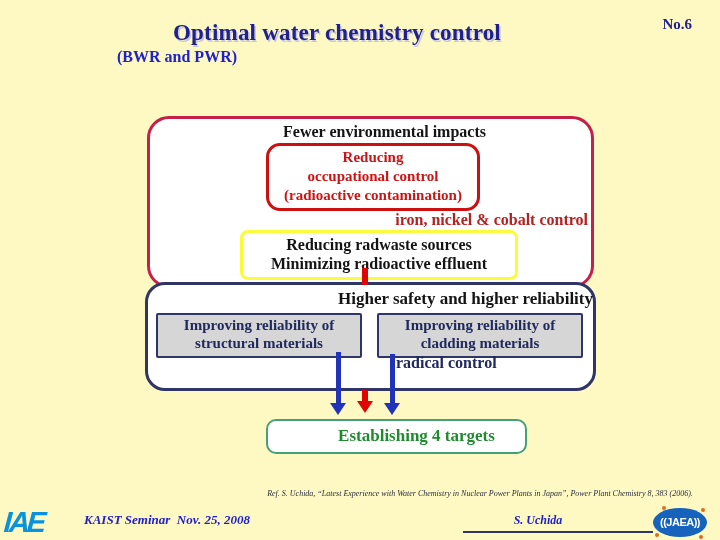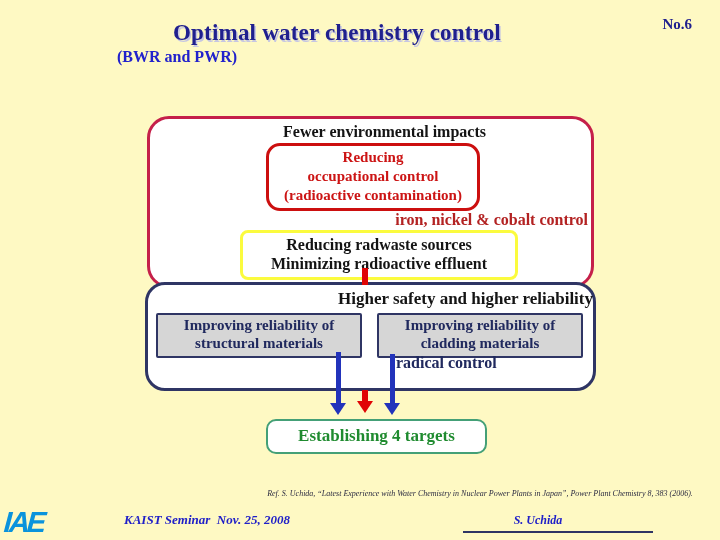--- a/index.html
+++ b/index.html
@@ -82,36 +82,36 @@
   .arrow-blue .head{border-top:12px solid #2233BB;}
   .arrow-red .shaft{background:#E00505;width:6px;}
   .arrow-red .head{border-top:12px solid #E00505;}
   .arrow-left{left:330px;top:352px;}  .arrow-left .shaft{height:51px;}
   .arrow-mid{left:357px;top:390px;}   .arrow-mid .shaft{height:11px;}
   .arrow-right{left:384px;top:354px;} .arrow-right .shaft{height:49px;}
   
   .targets-box{
     position:absolute;left:266px;top:419px;width:217px;height:31px;
     border:2px solid #44A077;border-radius:10px;background:#fff;
-    text-align:center;font-size:17px;font-weight:bold;color:#1F8B2F;line-height:30px;
+    text-align:center;font-size:17px;font-weight:bold;color:#1F8B2F;line-height:30px;padding-left:40px;
   }
   
   .reference{
     position:absolute;left:245px;top:489px;width:470px;text-align:center;
     font-size:8px;font-style:italic;color:#2A2A40;white-space:nowrap;
   }
   
   .iae-logo{
     position:absolute;left:4px;top:506px;
     font-family:"Liberation Sans", sans-serif;font-size:29px;font-weight:900;
     font-style:italic;color:#0A93DC;letter-spacing:-3px;transform:skewX(-4deg);
   }
   .seminar{
     position:absolute;left:84px;top:512px;font-size:13px;font-weight:bold;
-    font-style:italic;color:#2020C8;white-space:pre;margin-left:40px;
+    font-style:italic;color:#2020C8;white-space:pre;
   }
   .author{
     position:absolute;left:463px;top:513px;width:150px;text-align:center;
     font-size:12px;font-weight:bold;font-style:italic;color:#2020C8;
   }
   .author-line{
     position:absolute;left:463px;top:531px;width:190px;height:2px;background:#2F3564;
   }
   .jaea-logo{
     position:absolute;left:653px;top:508px;width:54px;height:29px;
@@ -181,14 +181,21 @@
   <div class="targets-box">
     <span>Establishing 4 targets</span>
   </div>
 
   <div class="reference">Ref. S. Uchida, “Latest Experience with Water Chemistry in Nuclear Power Plants in Japan”, Power Plant Chemistry 8, 383 (2006).</div>
 
   <div class="iae-logo">IAE</div>
   <div class="seminar">KAIST Seminar  Nov. 25, 2008</div>
   <div class="author">S. Uchida</div>
   <div class="author-line"></div>
+  <div class="jaea-logo">
+    <span class="jaea-text">JAEA</span>
+    <span class="jaea-dot dot-tl"></span>
+    <span class="jaea-dot dot-tr"></span>
+    <span class="jaea-dot dot-bl"></span>
+    <span class="jaea-dot dot-br"></span>
+  </div>
 
 </div>
 
 </body></html>

